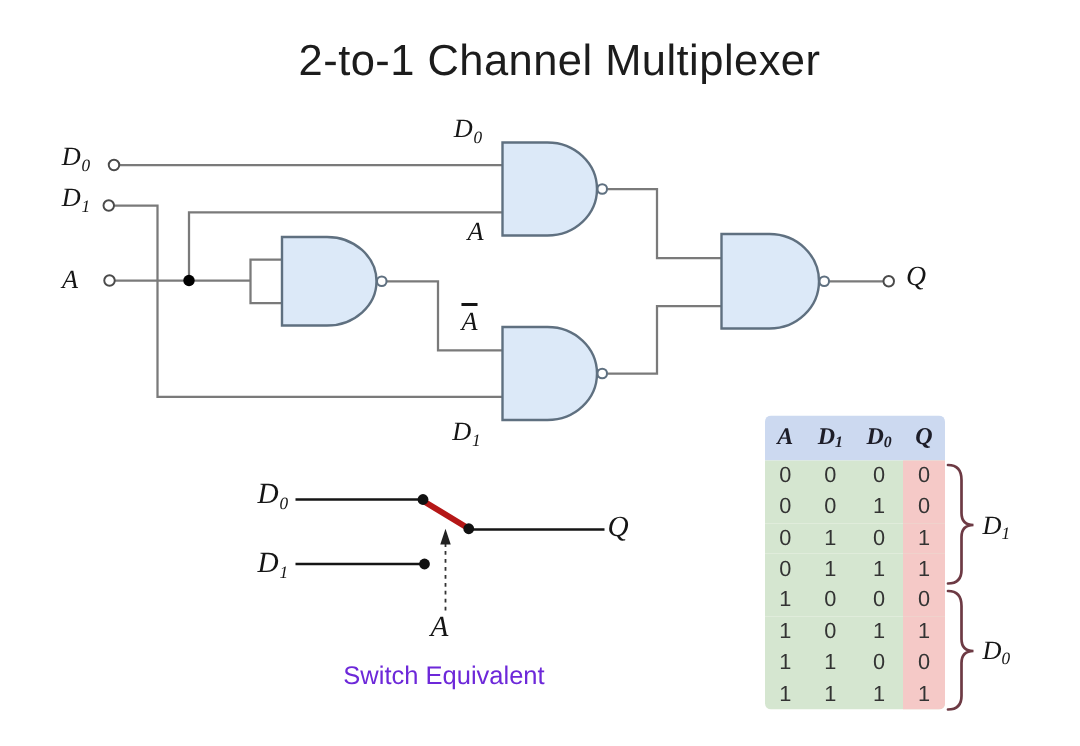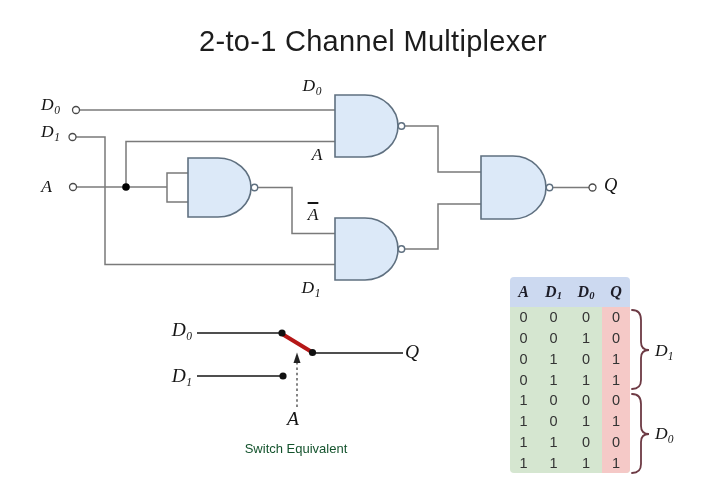--- a/index.html
+++ b/index.html
@@ -18,21 +18,21 @@
   .sdot{fill:#111111;}
   .wiper{stroke:var(--wiper_red,#b51717);stroke-width:4;stroke-linecap:round;}
   .dashed{stroke:#333;stroke-width:1.2;stroke-dasharray:2.5 2.8;fill:none;}
   .brace{stroke:var(--brace,#6d3a44);stroke-width:1.8;fill:none;stroke-linecap:round;}
   .lbl{position:absolute;font-family:"Liberation Serif",serif;font-style:italic;
        font-size:17.5px;color:#151515;line-height:1.15;white-space:nowrap;}
   .lbl .sub{font-size:11.5px;vertical-align:-3.5px;margin-left:.5px;}
   .lbl.big{font-size:19.5px;}
   .bar{text-decoration:overline;text-decoration-thickness:1.5px;}
   .caption{position:absolute;left:196px;top:441px;width:200px;text-align:center;
-           font-size:13px;color:#14532d;}
+           font-size:17px;color:#6d28d9;}
   .ttable{position:absolute;left:510px;top:277px;width:120px;border-radius:4px;
           overflow:hidden;}
   .thead{display:grid;grid-template-columns:27px 33px 32px 28px;height:30px;
          background:var(--table_header_bg,#ccd9f0);}
   .th{display:flex;align-items:center;justify-content:center;
       font-family:"Liberation Serif",serif;font-style:italic;font-weight:bold;
       font-size:16px;color:#1d1d28;}
   .th .sub{font-size:10.5px;vertical-align:-3px;transform:translateY(3px);font-weight:bold;}
   .trow{display:grid;grid-template-columns:27px 33px 32px 28px;height:20.75px;
         background:var(--table_body_bg,#d5e6d0);}

